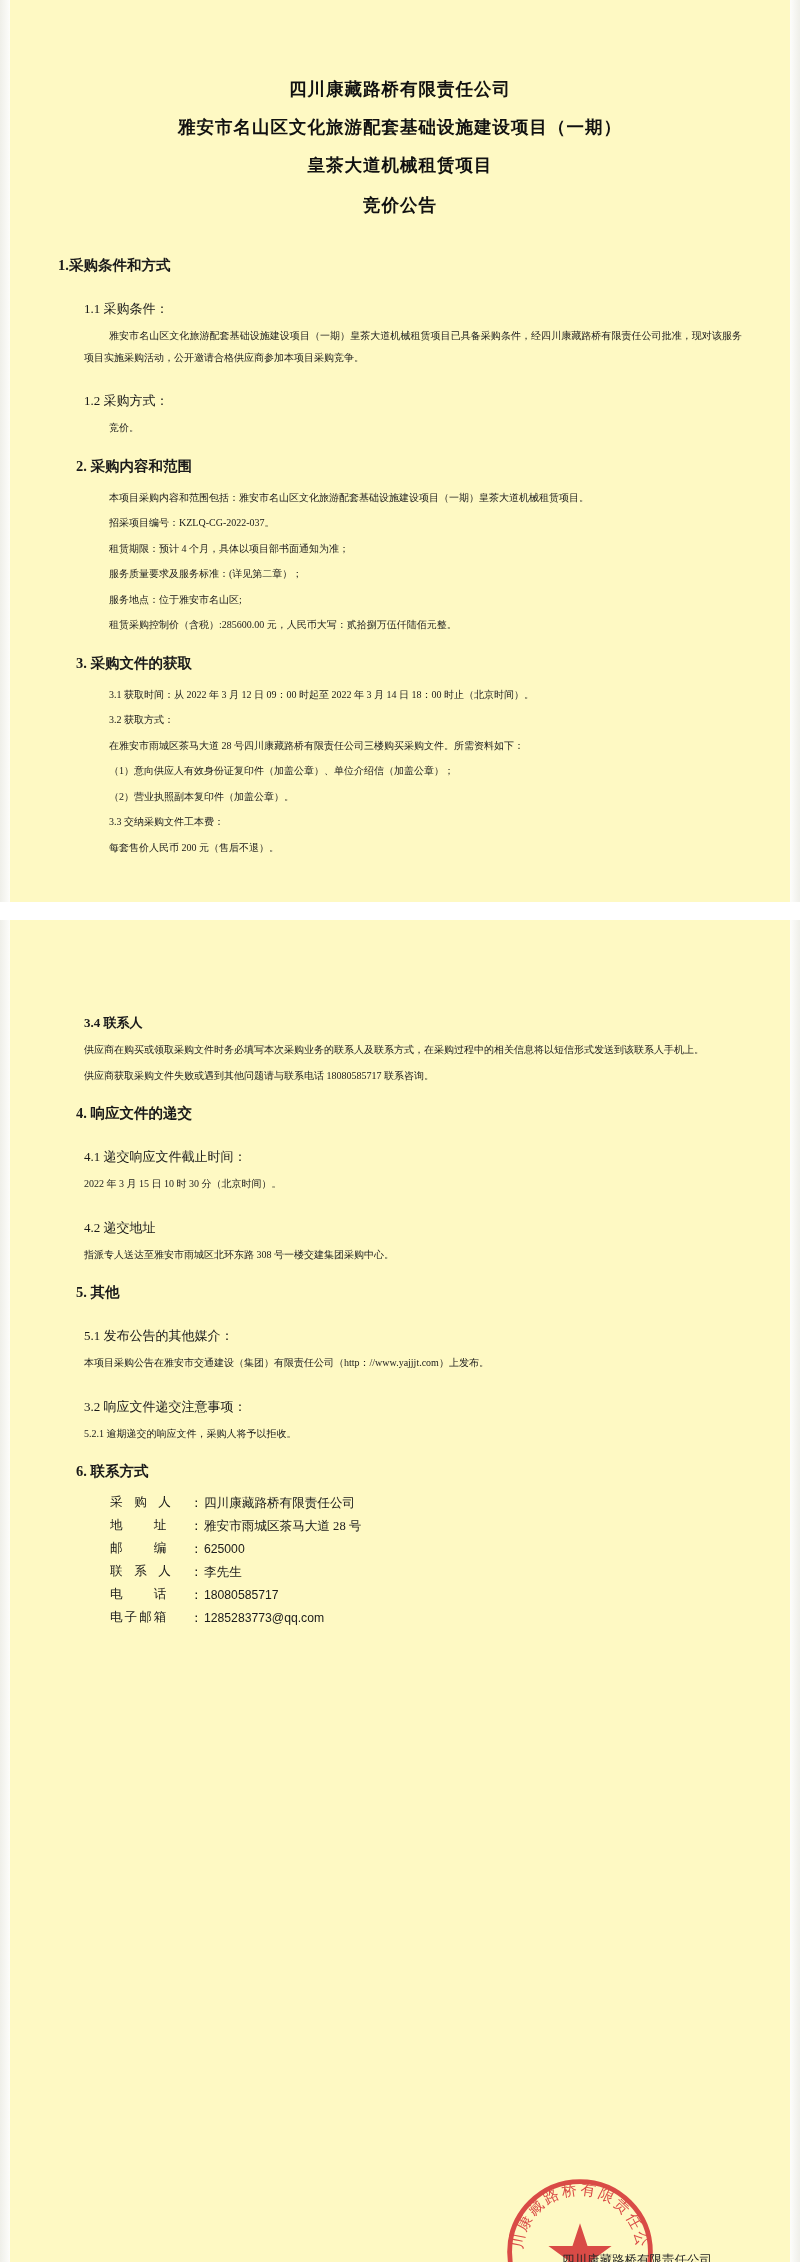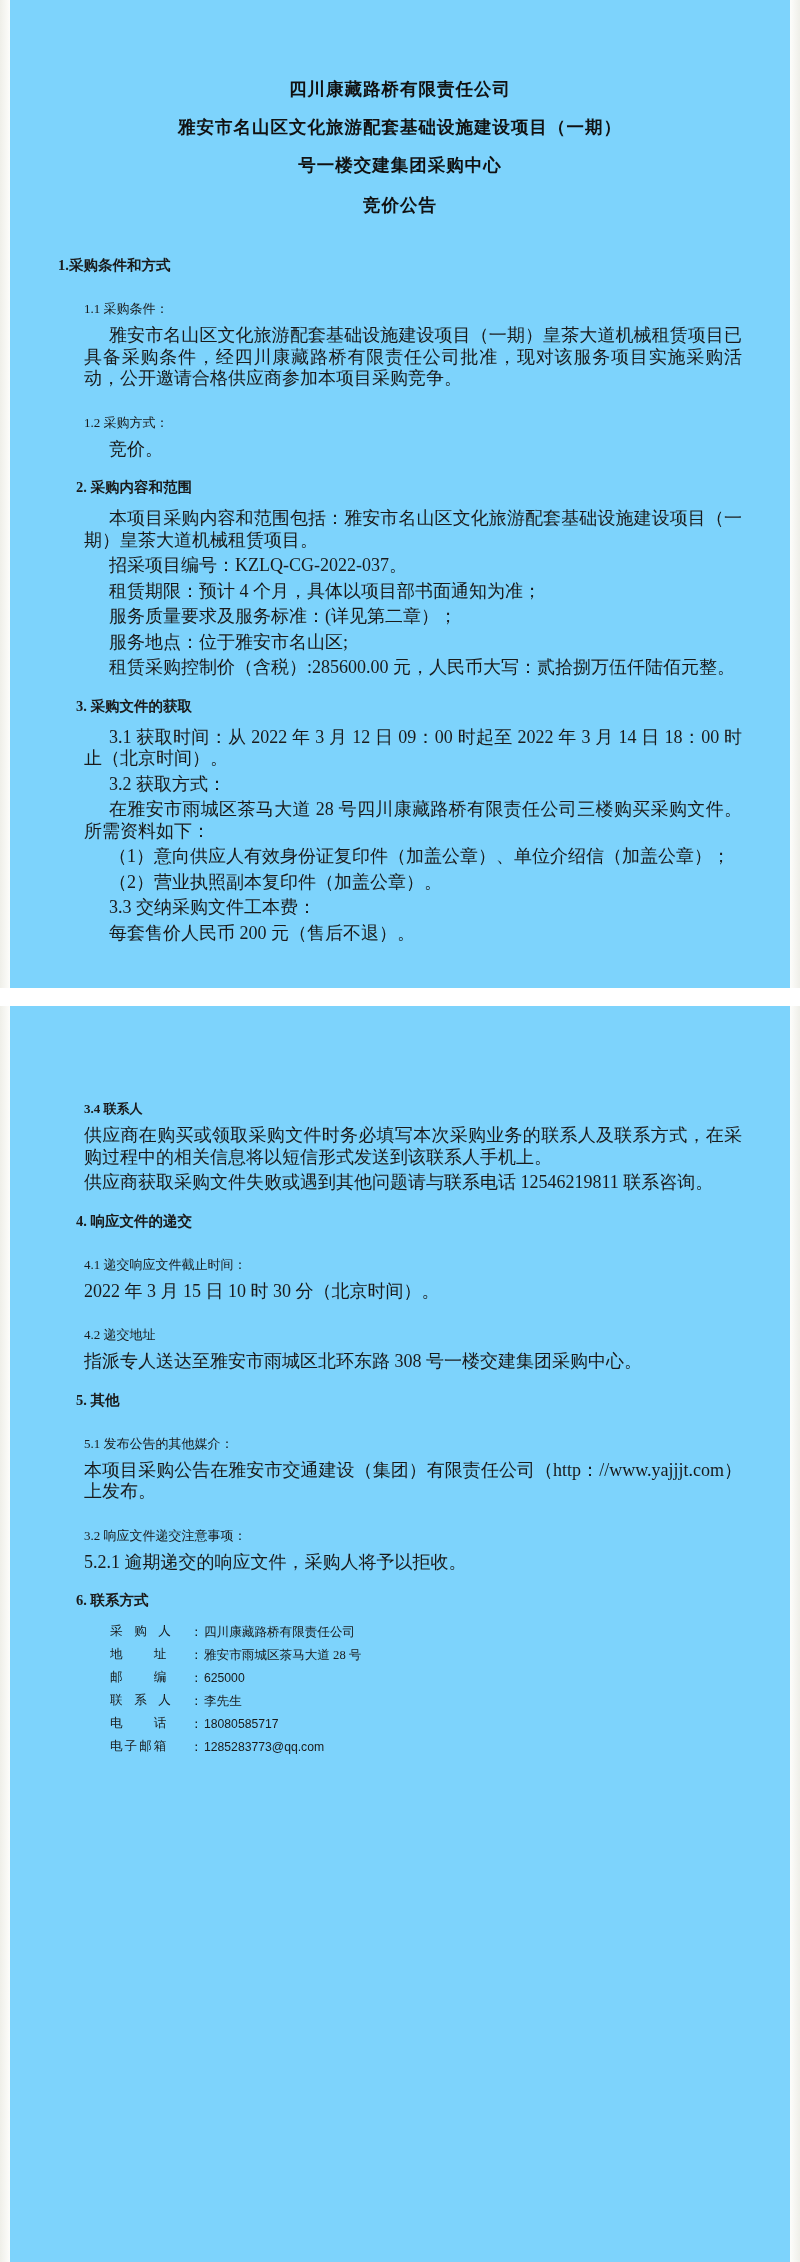--- a/index.html
+++ b/index.html
@@ -11,21 +11,21 @@
     width: 800px;
     font-family: "Liberation Serif", "DejaVu Serif", serif;
     color: #1a1a1a;
   }
   .page-wrap {
     width: 800px;
     position: relative;
   }
   .page {
     position: relative;
-    background: #7dd3fc;
+    background: #fef9c3;
     box-sizing: border-box;
   }
   .page-1 {
     padding: 60px 58px 40px 58px;
     min-height: 790px;
   }
   .page-gap {
     height: 18px;
     background: #ffffff;
   }
@@ -72,21 +72,21 @@
   .h2 {
     font-size: 13px;
     margin: 22px 0 6px 0;
     padding-left: 26px;
     line-height: 21px;
   }
   .h2b {
     font-weight: bold;
   }
   p.body {
-    font-size: 18px;
+    font-size: 10px;
     line-height: 21.5px;
     margin: 4px 0 4px 0;
     padding-left: 26px;
     text-align: justify;
   }
   p.body.ind {
     text-indent: 25px;
   }
 
   .seal {
@@ -134,21 +134,21 @@
 
 <div class="page-wrap">
 
   <div class="page page-1">
     <div class="edge-l"></div>
     <div class="edge-r"></div>
 
     <div class="title-block">
       <div class="title-line t1">四川康藏路桥有限责任公司</div>
       <div class="title-line t2">雅安市名山区文化旅游配套基础设施建设项目（一期）</div>
-      <div class="title-line t3">号一楼交建集团采购中心</div>
+      <div class="title-line t3">皇茶大道机械租赁项目</div>
       <div class="title-line t4">竞价公告</div>
     </div>
 
     <div class="h1">1.采购条件和方式</div>
     <div class="h2">1.1 采购条件：</div>
     <p class="body ind">雅安市名山区文化旅游配套基础设施建设项目（一期）皇茶大道机械租赁项目已具备采购条件，经四川康藏路桥有限责任公司批准，现对该服务项目实施采购活动，公开邀请合格供应商参加本项目采购竞争。</p>
     <div class="h2">1.2 采购方式：</div>
     <p class="body ind">竞价。</p>
 
     <div class="h1 indent">2. 采购内容和范围</div>
@@ -173,21 +173,21 @@
 
   <div class="page page-2">
     <div class="edge-l"></div>
     <div class="edge-r"></div>
 
     <div style="height:36px"></div>
 
     <div class="h2 h2b">3.4 联系人</div>
     <p class="body">供应商在购买或领取采购文件时务必填写本次采购业务的联系人及联系方式，在采购过程中的相关信息将以短信形式发送到该联系人手机上。</p>
 
-    <p class="body">供应商获取采购文件失败或遇到其他问题请与联系电话 12546219811 联系咨询。</p>
+    <p class="body">供应商获取采购文件失败或遇到其他问题请与联系电话 18080585717 联系咨询。</p>
 
     <div class="h1 indent">4. 响应文件的递交</div>
     <div class="h2">4.1 递交响应文件截止时间：</div>
     <p class="body">2022 年 3 月 15 日 10 时 30 分（北京时间）。</p>
     <div class="h2">4.2 递交地址</div>
     <p class="body">指派专人送达至雅安市雨城区北环东路 308 号一楼交建集团采购中心。</p>
 
     <div class="h1 indent">5. 其他</div>
     <div class="h2">5.1 发布公告的其他媒介：</div>
     <p class="body">本项目采购公告在雅安市交通建设（集团）有限责任公司（http：//www.yajjjt.com）上发布。</p>

